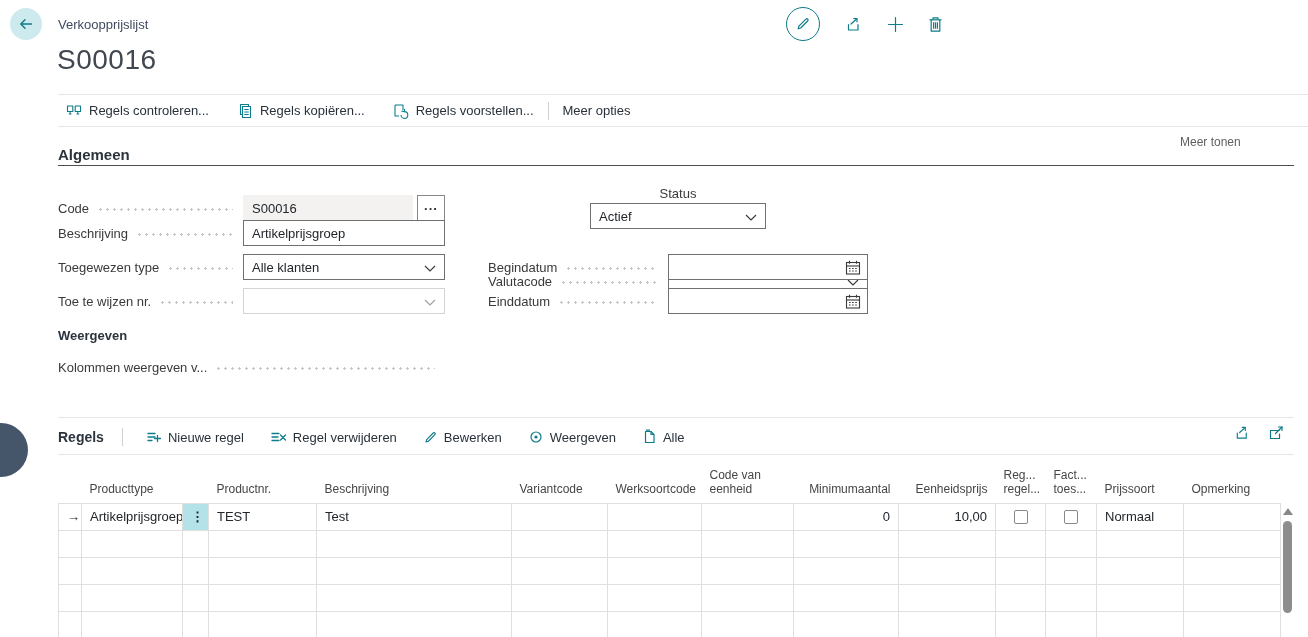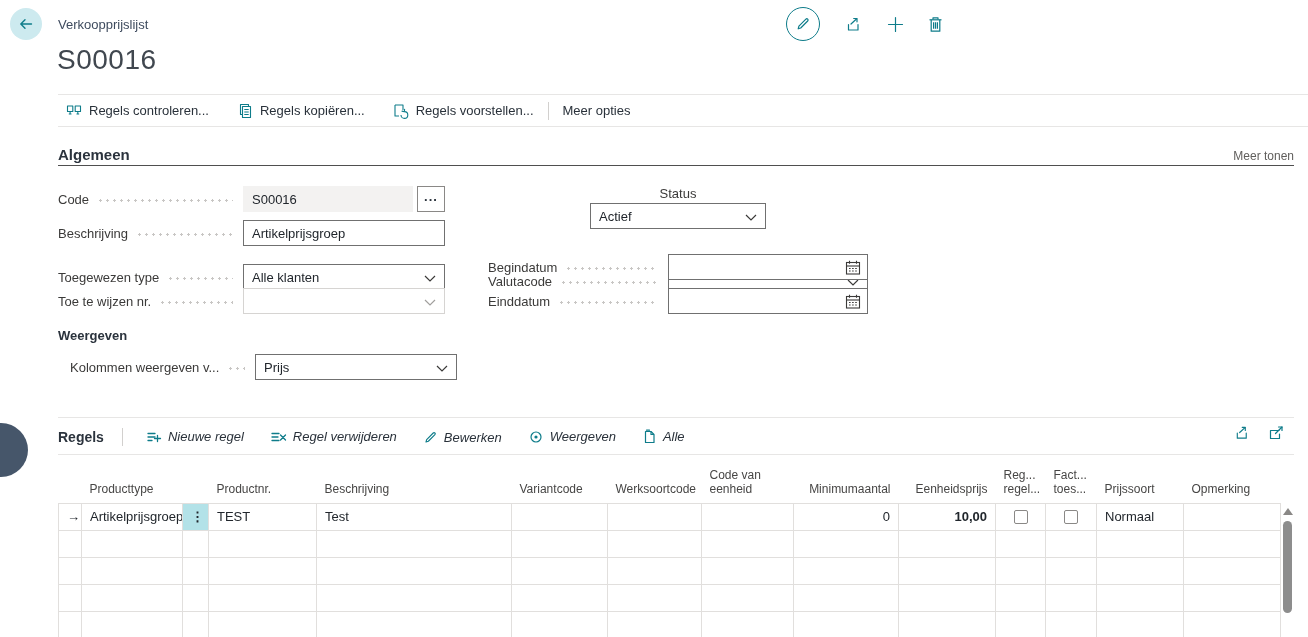--- a/index.html
+++ b/index.html
@@ -34,33 +34,33 @@
   .input.locked { background:#f3f2f1; border-color:#f3f2f1; }
   .input.disabled { border-color:#d6d4d2; color:#a19f9d; }
   .ellipsis-btn { width:28px; height:26px; border:1px solid #8a8886; background:#fff; margin-left:4px;
                   display:flex; align-items:center; justify-content:center; font-size:13px; font-weight:bold;
                   color:#2b333d; letter-spacing:1px; cursor:pointer; padding-bottom:6px; }
   .cal { position:absolute; right:6px; top:5px; }
 
   
   .lines-toolbar { left:58px; top:421px; height:32px; display:flex; align-items:center; }
   .lines-title { font-size:14px; font-weight:bold; color:#2b333d; margin-right:18px; }
-  .tb-item { display:flex; gap:6px; font-size:13px; padding:0 13px; cursor:pointer;font-style:italic; }
+  .tb-item { display:flex; align-items:center; gap:6px; font-size:13px; padding:0 13px; cursor:pointer; }
   .lines-right-icons { top:425px; left:1233px; display:flex; gap:17px; align-items:center; }
 
   table.grid { border-collapse:collapse; table-layout:fixed; width:1222px; }
   table.grid th { border-bottom:1px solid #e1dfdd; vertical-align:bottom; padding:0 8px 7px 8px;
                   font-weight:normal; font-size:12px; color:#474645; text-align:left; height:44px; cursor:pointer; }
   table.grid th.num, table.grid td.num { text-align:right; }
   table.grid td { border:1px solid #e1dfdd; height:27px; font-size:13px; color:#21262c; padding:0 8px;
                   white-space:nowrap; overflow:hidden; }
   table.grid tr.empty td { color:transparent; }
   td.cell-arrow { text-align:center; padding:0; color:#3b3a39; font-size:14px; }
   td.cell-dots { background:#b3e2e8; text-align:center; padding:0; font-weight:bold; color:#2b333d; font-size:12px; letter-spacing:0; }
-  td.bold { font-weight:bold; color:#000; }
+  td.bold { font-weight:normal; color:#000; }
   .cbx { width:14px; height:14px; border:1px solid #8a8886; border-radius:2px; background:#fff; margin:0 auto; cursor:pointer; }
 
   
   .scrollbar { left:1281px; top:504px; width:13px; height:133px; }
   .sb-up { width:0; height:0; border-left:5px solid transparent; border-right:5px solid transparent;
            border-bottom:7px solid #8a8886; margin:4px auto 0 auto; cursor:pointer; }
   .sb-thumb { position:absolute; left:2px; top:17px; width:9px; height:92px; border-radius:5px; background:#8d8d8d; cursor:pointer; }
 
   .side-handle { left:-26px; top:423px; width:54px; height:54px; border-radius:50%; background:#46566a; cursor:pointer; }
 
@@ -151,41 +151,41 @@
     </span>
     <span>Regels voorstellen...</span>
   </div>
   <div class="v-sep"></div>
   <div class="ribbon-item">
     <span>Meer opties</span>
   </div>
 </div>
 
 <div class="abs section-title" style="left:58px; top:146px;">Algemeen</div>
-<div class="abs show-more" style="left:1180px; top:149px; width:114px; text-align:right;">Meer tonen</div>
+<div class="abs show-more" style="left:1180px; top:135px; width:114px; ">Meer tonen</div>
 <div class="abs" style="left:58px; top:165px; width:1236px; height:1px; background:#4f4f4f;"></div>
 
-<div class="abs field-row" style="left:58px; top:186px; width:387px;">
+<div class="abs field-row" style="left:58px; top:195px; width:387px;">
   <span class="f-label">Code</span>
   <span class="leader"></span>
   <div class="input locked" style="width:170px;">
     <span>S00016</span>
   </div>
   <div class="ellipsis-btn">...</div>
 </div>
 
 <div class="abs field-row" style="left:58px; top:220px; width:387px;">
   <span class="f-label">Beschrijving</span>
   <span class="leader"></span>
   <div class="input" style="width:202px;">
     <span>Artikelprijsgroep</span>
   </div>
 </div>
 
-<div class="abs field-row" style="left:58px; top:264px; width:387px;">
+<div class="abs field-row" style="left:58px; top:254px; width:387px;">
   <span class="f-label">Toegewezen type</span>
   <span class="leader"></span>
   <div class="input" style="width:202px;">
     <span>Alle klanten</span>
     <span class="chev">
       <svg width="12" height="7" viewBox="0 0 12 7" fill="none" stroke="#3b3a39" stroke-width="1.2">
           <path d="M1 1 L6 6 L11 1"></path>
         </svg>
     </span>
   </div>
@@ -257,31 +257,23 @@
           <path d="M1.5 6 h13"></path>
           <path d="M4.5 0.8 v3 M11.5 0.8 v3"></path>
         <path d="M4 8.5 h8 M4 11 h8" stroke-dasharray="1.6 1.5"></path>
       </svg>
     </span>
   </div>
 </div>
 
 <div class="abs" style="left:58px; top:328px; font-size:13px; font-weight:bold; color:#2b333d;">Weergeven</div>
 
-<div class="abs field-row" style="left:58px; top:354px; width:387px;margin-left:12px;">
+<div class="abs field-row" style="left:58px; top:354px; width:387px;">
   <span class="f-label">Kolommen weergeven v...</span>
   <span class="leader"></span>
-  <div class="input" style="width:202px;">
-    <span>Prijs</span>
-    <span class="chev">
-      <svg width="12" height="7" viewBox="0 0 12 7" fill="none" stroke="#3b3a39" stroke-width="1.2">
-          <path d="M1 1 L6 6 L11 1"></path>
-        </svg>
-    </span>
-  </div>
 </div>
 
 <div class="hline" style="left:58px; width:1236px; top:417px;"></div>
 <div class="hline" style="left:58px; width:1236px; top:454px;"></div>
 
 <div class="abs side-handle"></div>
 
 <div class="abs lines-toolbar">
   <span class="lines-title">Regels</span>
   <div class="v-sep"></div>

